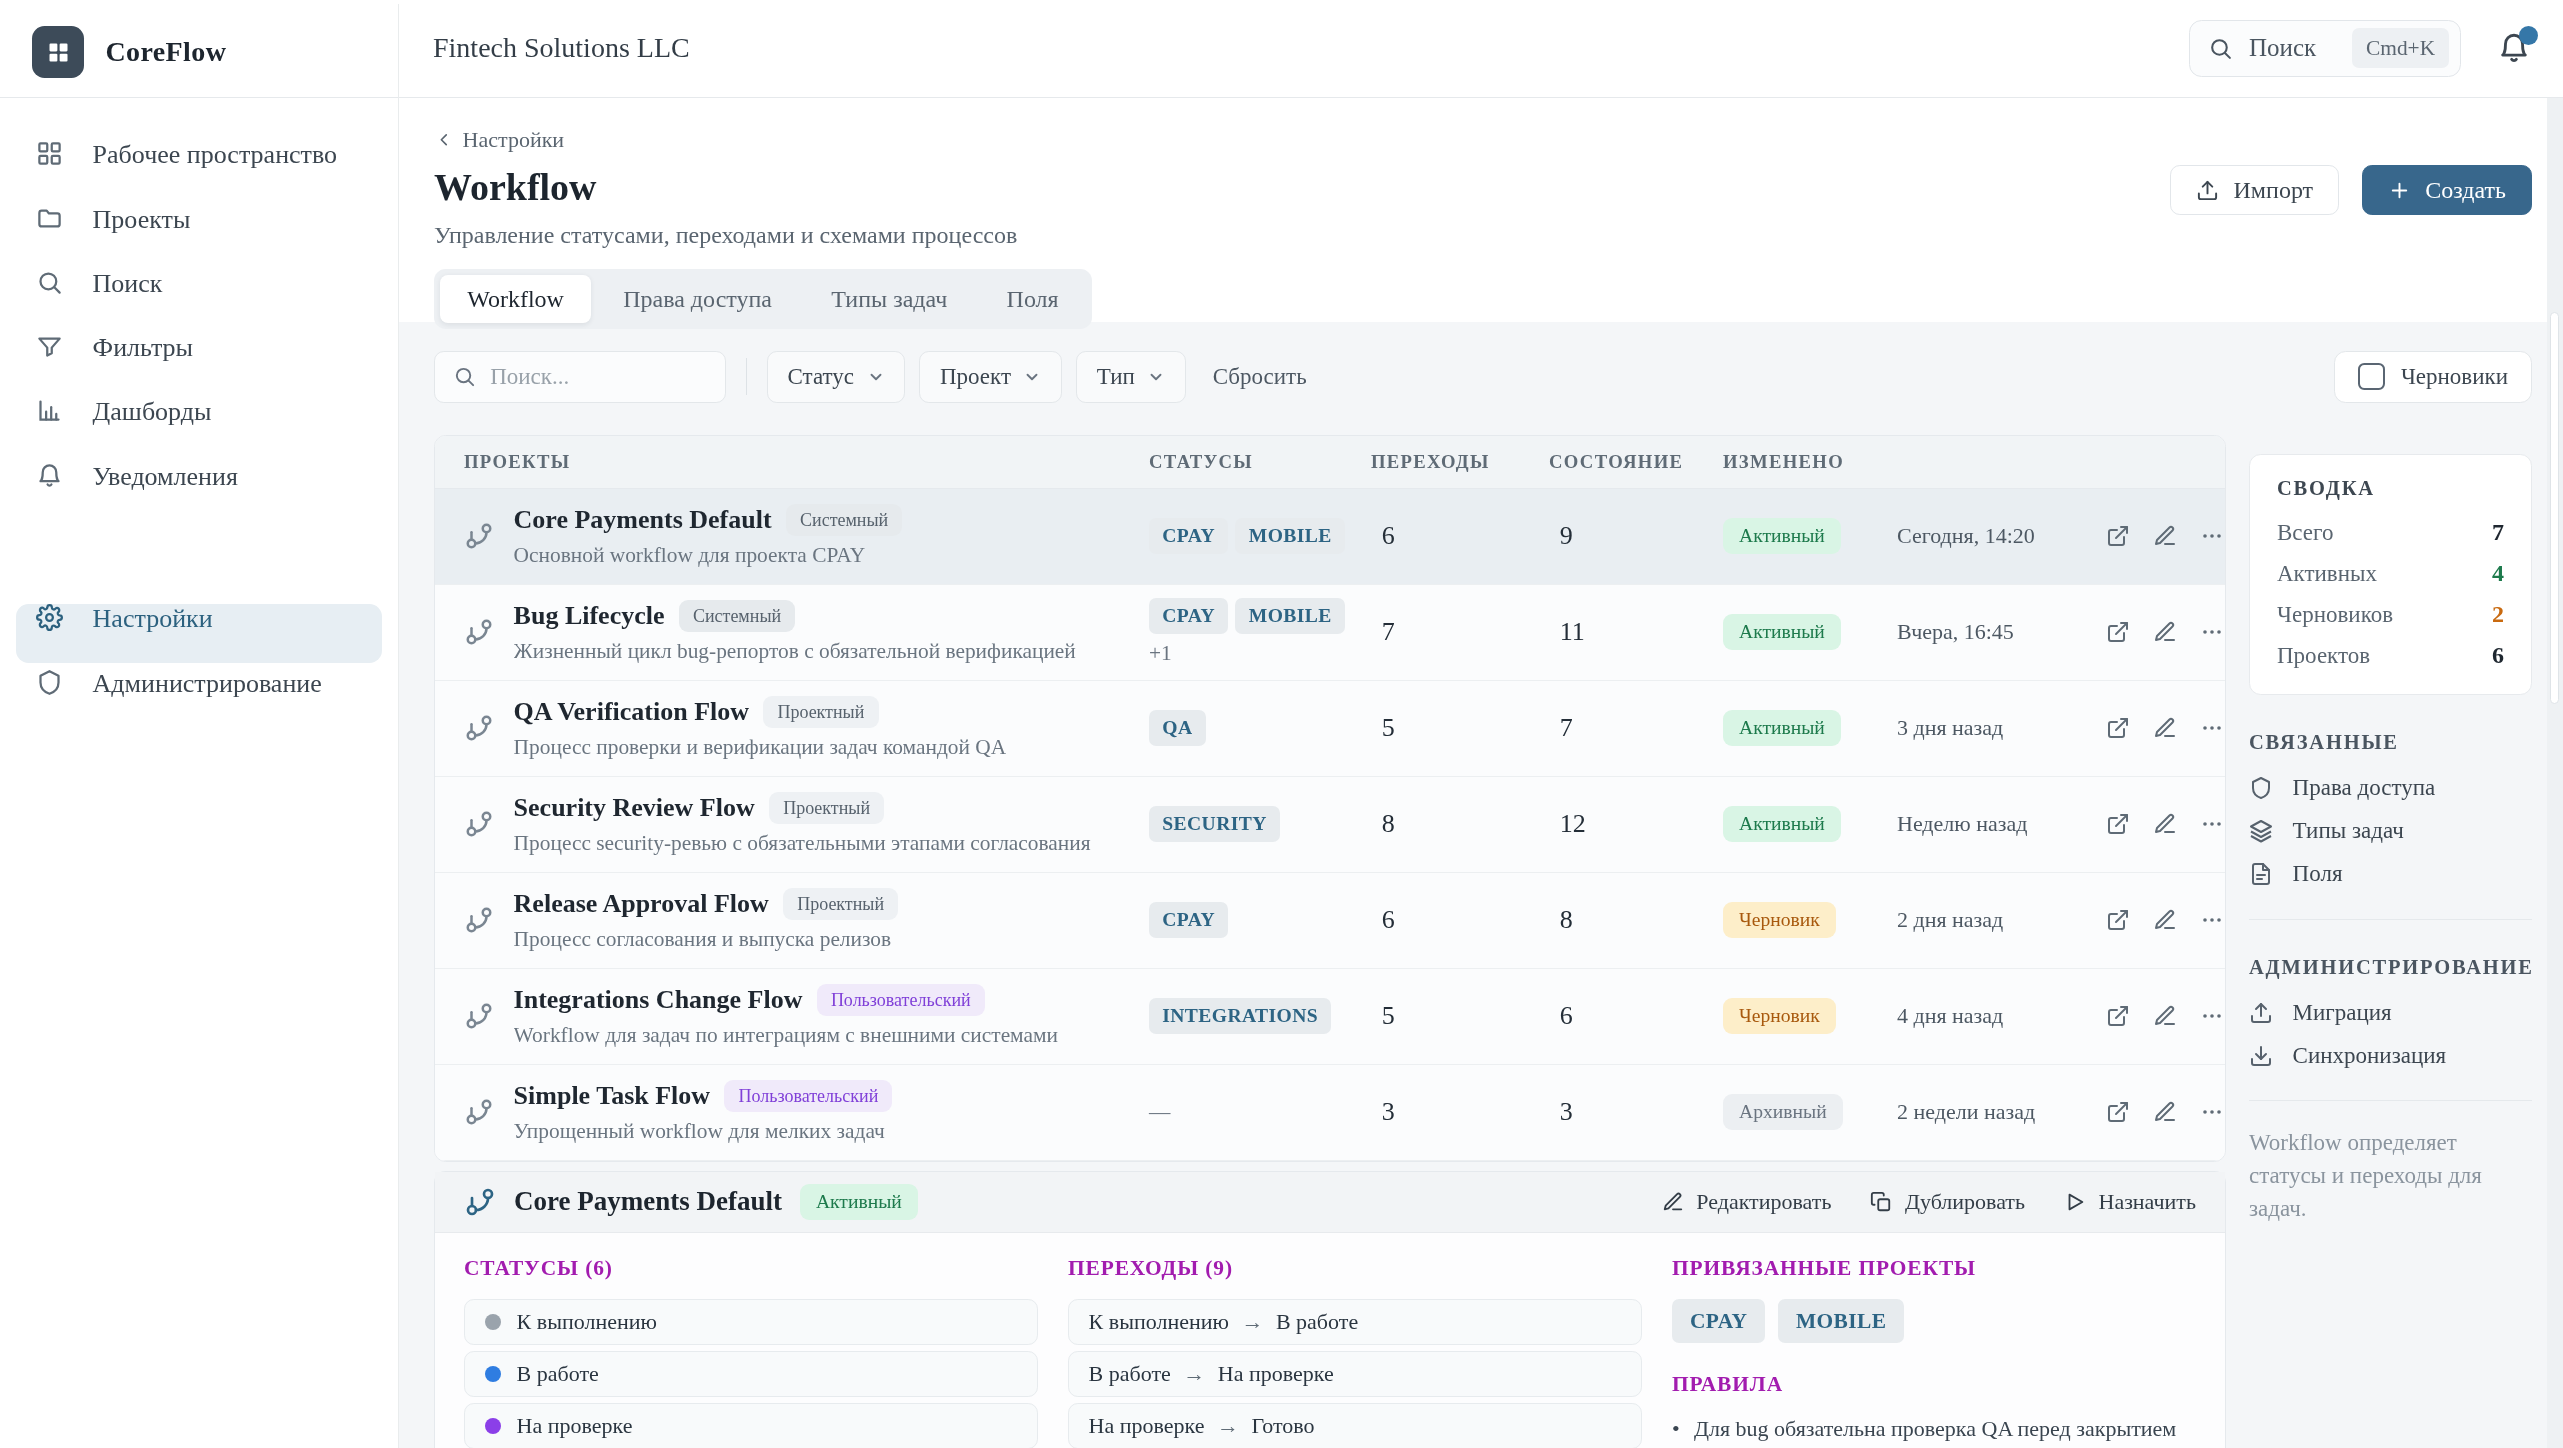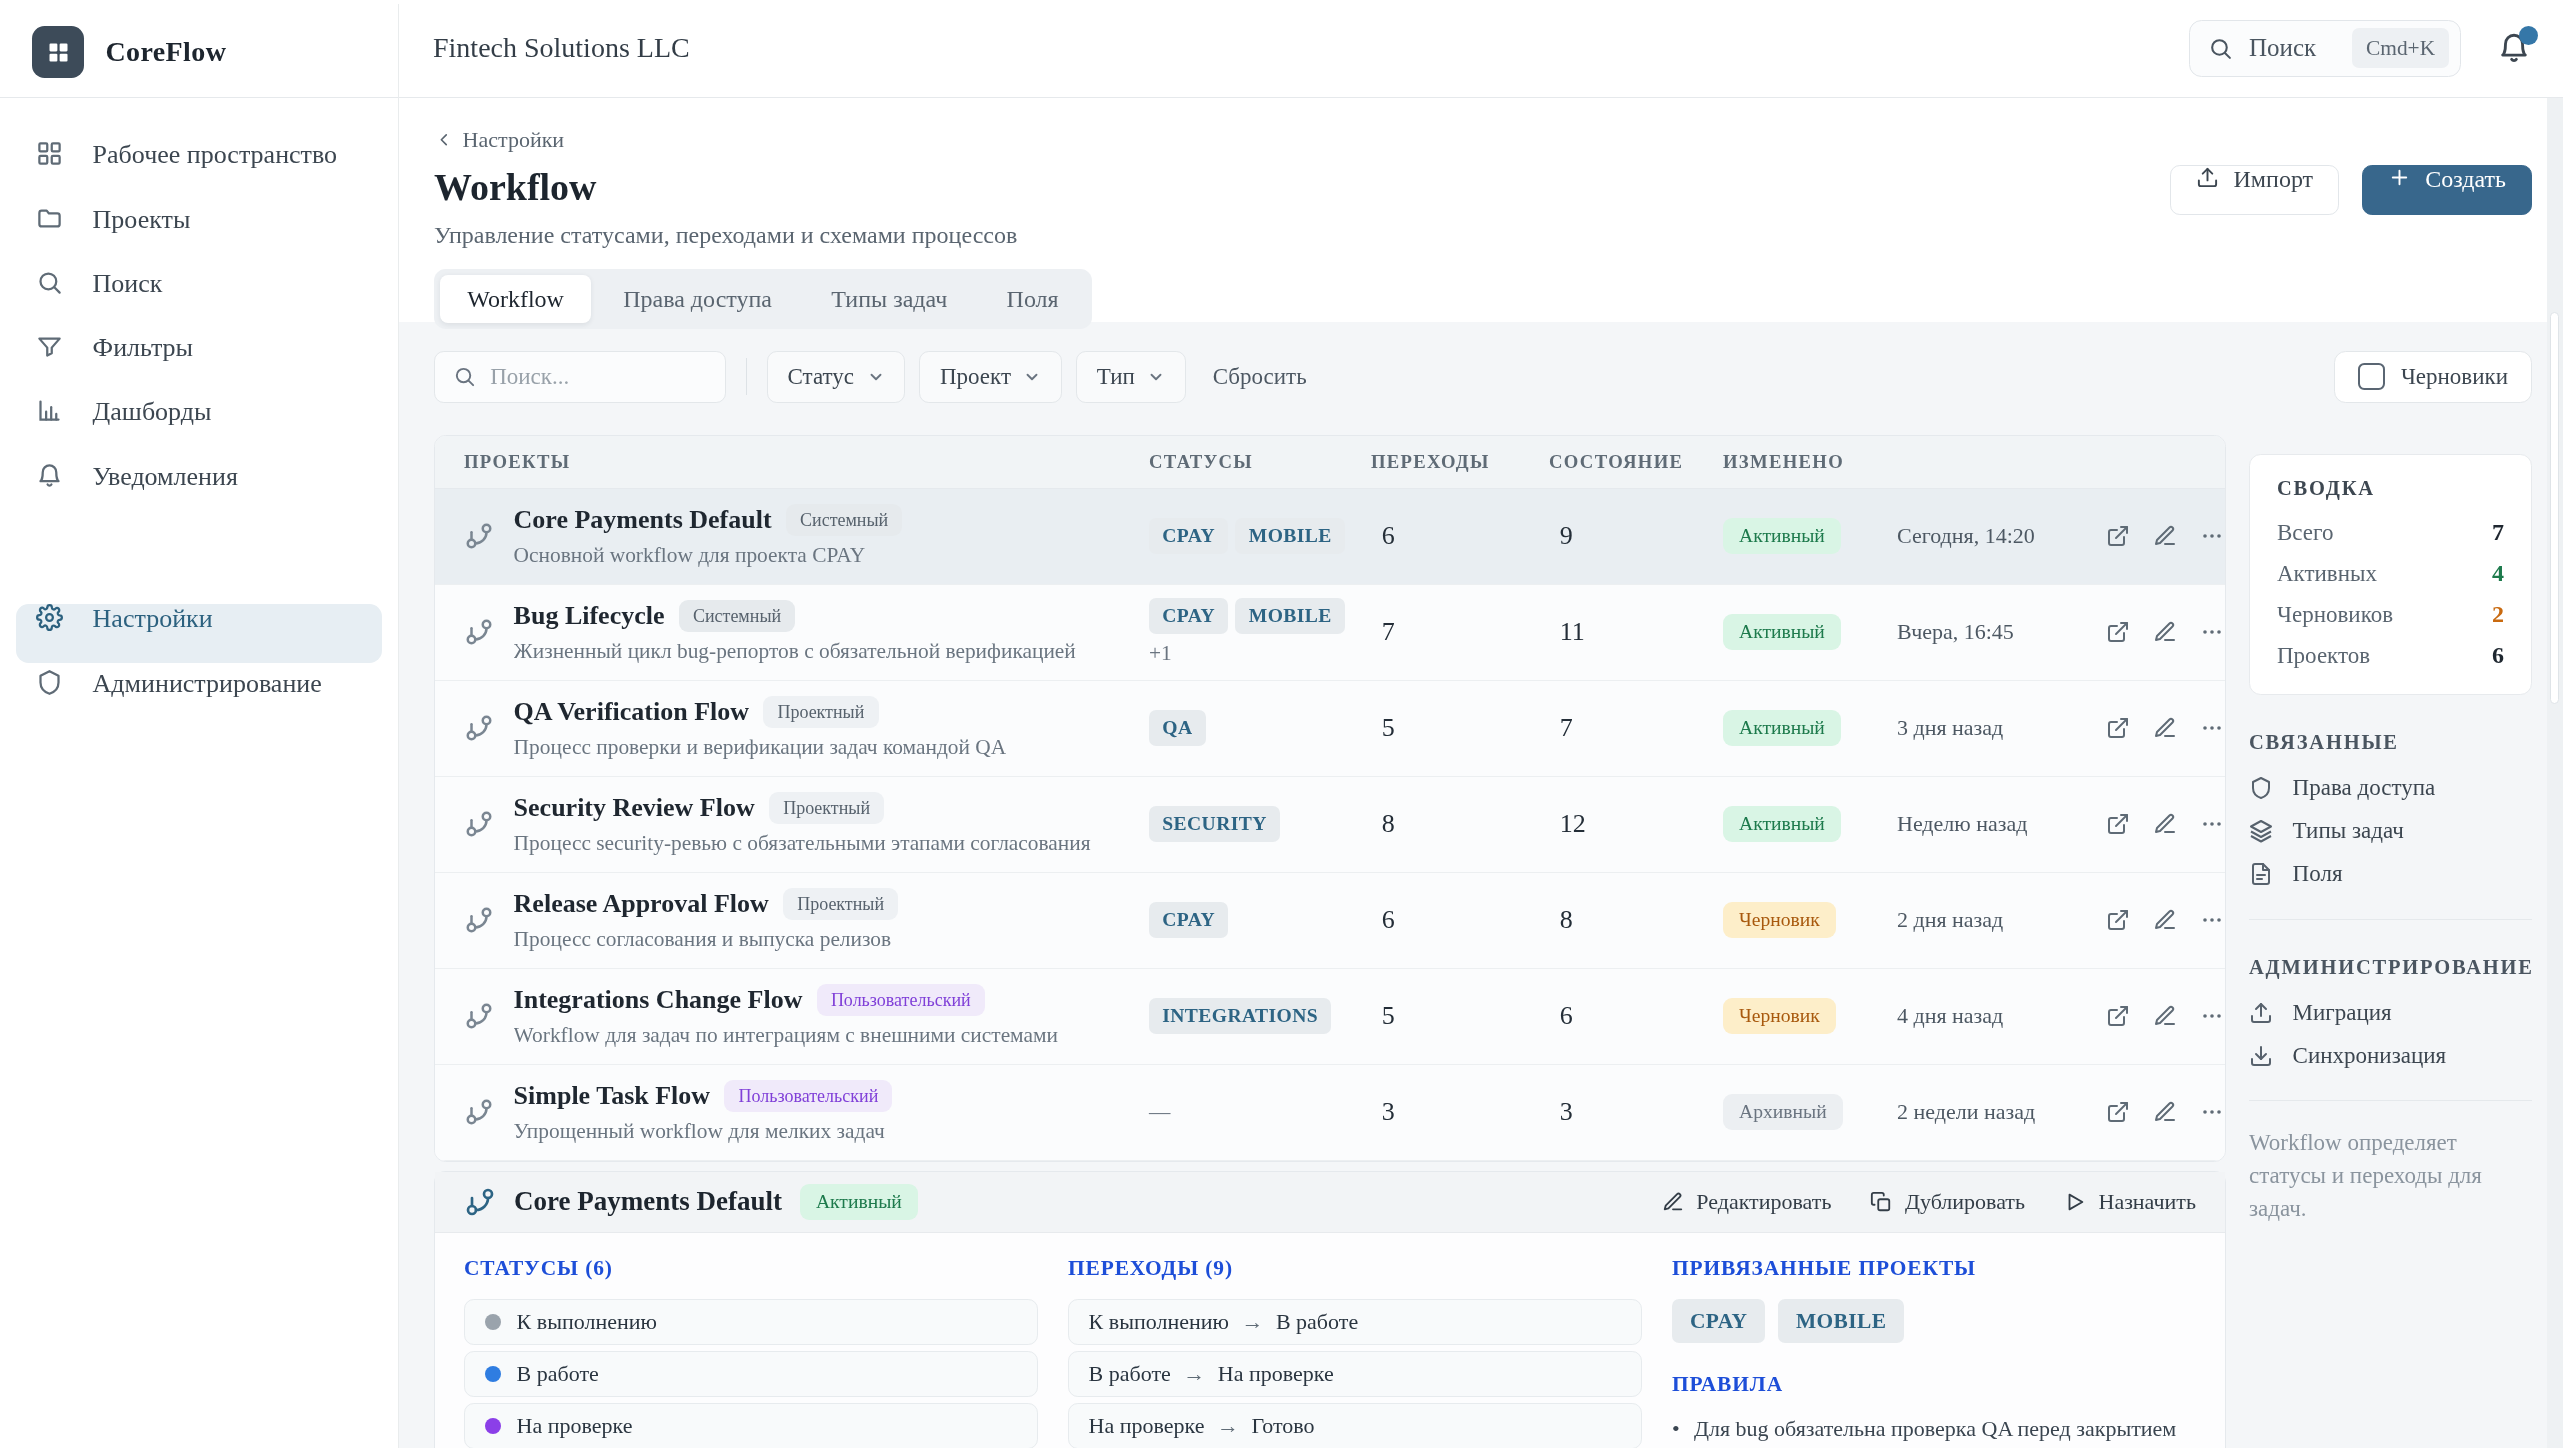--- a/index.html
+++ b/index.html
@@ -36,21 +36,21 @@
   .nav-item .nico { color:#5f6b76; }
   .nav-item[data-active="true"] { background:#e7eef3; color:#2c617f; }
   .nav-item[data-active="true"] .nico { color:#2c617f; }
   .nav-gap { height:73px; }
 
   
   .breadcrumb { margin-top:28.5px; display:flex; align-items:center; gap:9px; font-size:22px; color:#5a6570; width:fit-content; cursor:pointer; }
   .title-row { margin-top:12.5px; display:flex; align-items:flex-start; }
   .page-title { font-size:38px; font-weight:bold; color:#1d252e; }
   .title-actions { margin-left:auto; display:flex; gap:23px; }
-  .btn { display:flex; gap:14.2px; height:50px; padding:0 25px; border-radius:9.8px; font-size:24px; cursor:pointer; }
+  .btn { display:flex; align-items:center; gap:14.2px; height:50px; padding:0 25px; border-radius:9.8px; font-size:24px; cursor:pointer; }
   .btn-outline { background:#fff; border:1.8px solid #e2e6ea; color:#3c4650; }
   .btn-primary { background:#38678c; color:#fff; border:1.8px solid #38678c; }
   .subtitle { margin-top:7.1px; font-size:24px; color:#5a6570; }
 
   .tabs { margin-top:19.6px; display:inline-flex; gap:5.3px; background:#edf0f3; border-radius:11.6px; padding:6.2px; }
   .tab { padding:10.7px 27px; border-radius:8px; font-size:24px; color:#5a6570; cursor:pointer; }
   .tab[data-active="true"] { background:#fff; color:#1d252e; box-shadow:0 1.8px 5.3px rgba(30,40,50,.08); }
 
   
   .filter-row { margin-top:21.4px; display:flex; align-items:center; }
@@ -96,21 +96,21 @@
   .row-actions { display:flex; align-items:center; gap:23px; color:#5f6b76; justify-content:flex-end; }
   .icon-btn { cursor:pointer; color:#5f6b76; }
 
   
   .detail-card { margin-top:9px; background:#fdfdfe; border:1.8px solid #e5e9ed; border-radius:11.6px 11.6px 0 0; border-bottom:none; }
   .detail-head { display:flex; align-items:center; gap:18px; height:61px; padding:0 29px; background:#f2f4f6; border-bottom:1.8px solid #e7eaed; }
   .detail-name { font-size:27px; font-weight:bold; color:#1d252e; }
   .detail-actions { margin-left:auto; display:flex; gap:39px; }
   .d-action { display:flex; align-items:center; gap:12.5px; font-size:22px; color:#333d47; cursor:pointer; }
   .detail-body { display:grid; grid-template-columns:574px 574px 1fr; column-gap:30px; padding:23px 29px 0 29px; }
-  .d-col-title { font-size:21.4px; font-weight:bold; letter-spacing:0.9px; color:#1d4ed8; margin-bottom:18px; }
+  .d-col-title { font-size:21.4px; font-weight:bold; letter-spacing:0.9px; color:#a21caf; margin-bottom:18px; }
   .pill-list { display:flex; flex-direction:column; gap:6.2px; }
   .status-item { display:flex; align-items:center; gap:16px; height:46px; padding:0 19.6px; background:#f8fafb; border:1.8px solid #e7ebee; border-radius:9.8px; font-size:22px; color:#2a3540; }
   .dot { width:16px; height:16px; border-radius:50%; flex:none; }
   .trans-item { display:flex; align-items:center; gap:12.5px; height:46px; padding:0 19.6px; background:#f8fafb; border:1.8px solid #e7ebee; border-radius:9.8px; font-size:22px; color:#2a3540; }
   .t-arrow { color:#5f6b76; }
   .t-note { margin-left:auto; font-size:19.6px; color:#98a1a9; white-space:nowrap; }
   .proj-chips { display:flex; gap:12.5px; }
   .proj-chips .chip { font-size:21.4px; padding:9.8px 18px; }
   .rules-title { margin-top:28.5px; }
   .rule { display:flex; gap:14.2px; font-size:22px; color:#3a4550; line-height:28.5px; }

